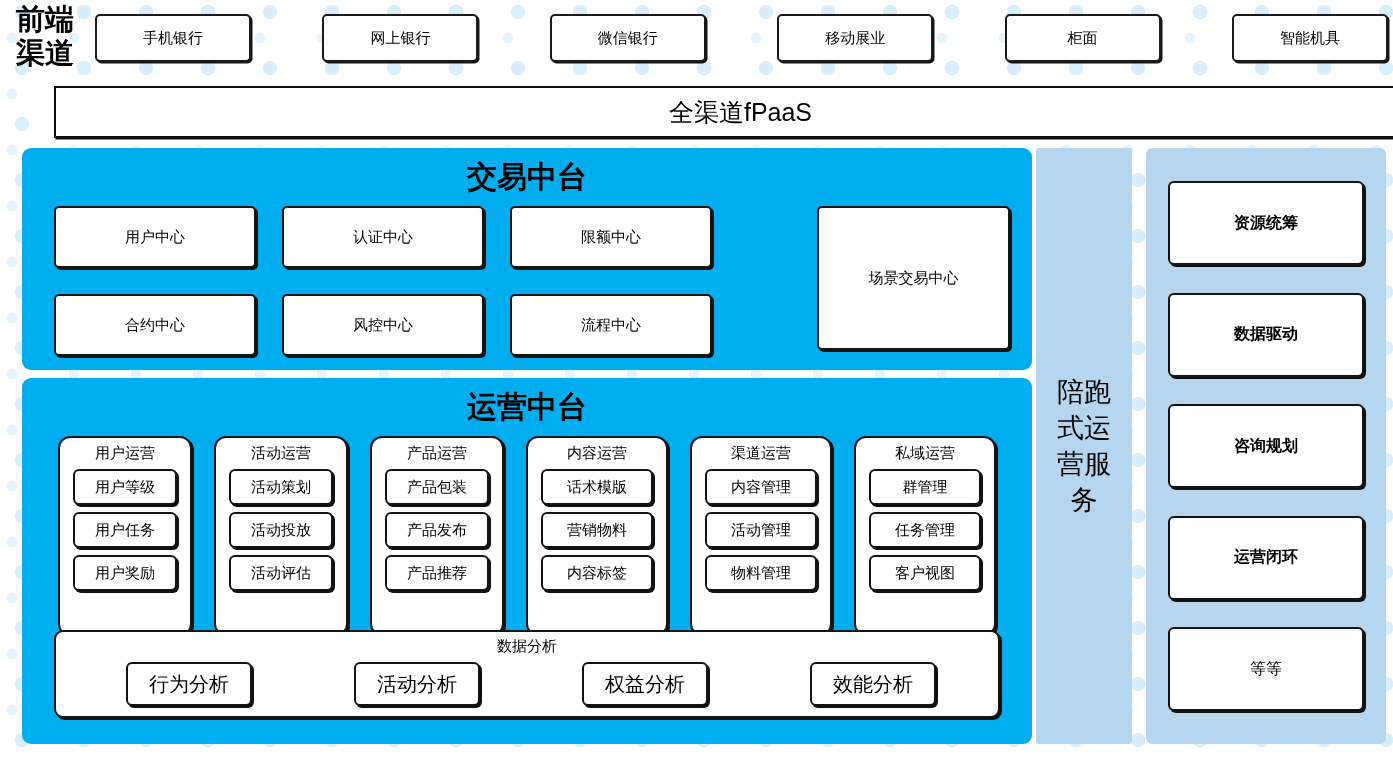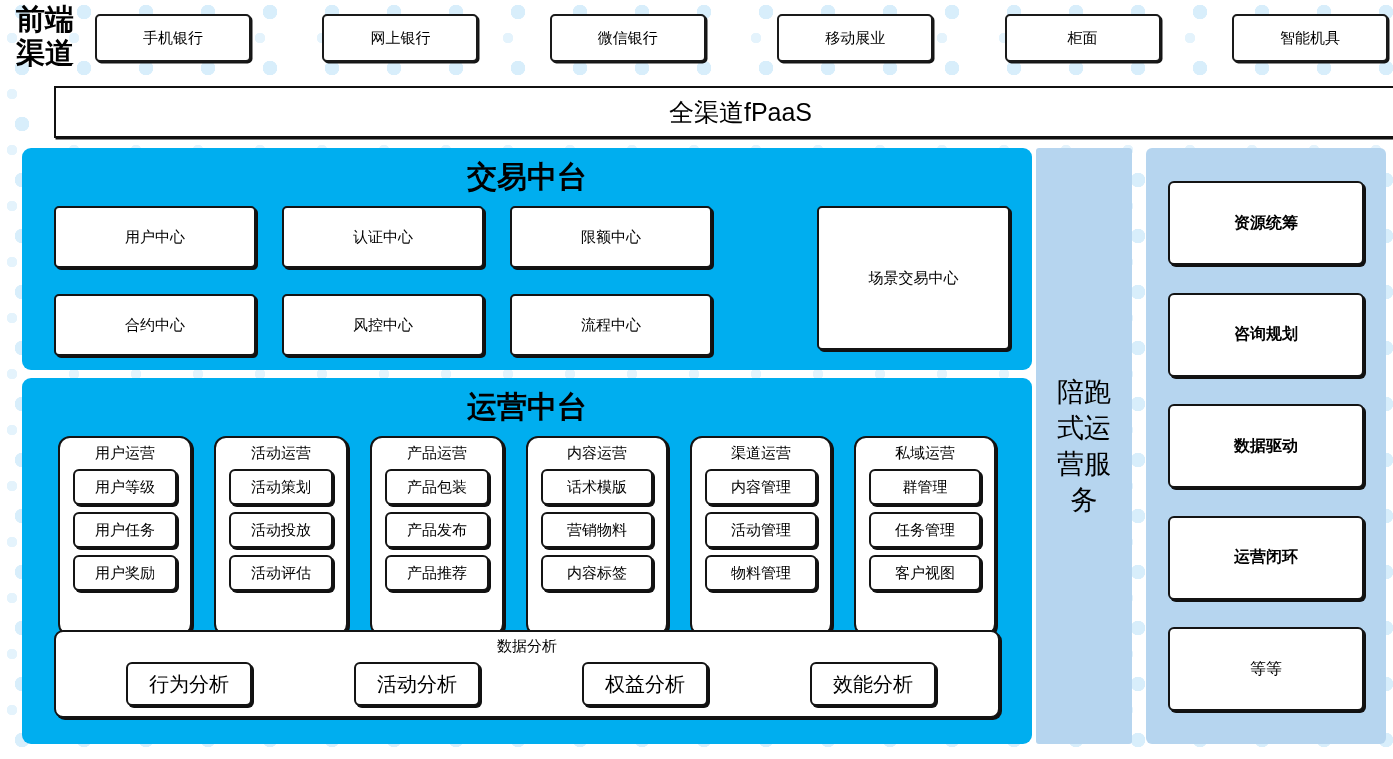--- a/index.html
+++ b/index.html
@@ -485,24 +485,24 @@
     <div class="service-strip">
       <div class="service-strip-text">陪跑式运营服务</div>
     </div>
 
     <div class="capability-panel">
       <div class="capability-list">
         <div class="capability-card">
           <span>资源统筹</span>
         </div>
         <div class="capability-card">
+          <span>数据驱动</span>
+        </div>
+        <div class="capability-card">
           <span>咨询规划</span>
-        </div>
-        <div class="capability-card">
-          <span>数据驱动</span>
         </div>
         <div class="capability-card">
           <span>运营闭环</span>
         </div>
         <div class="capability-card plain">
           <span>等等</span>
         </div>
       </div>
     </div>
 

